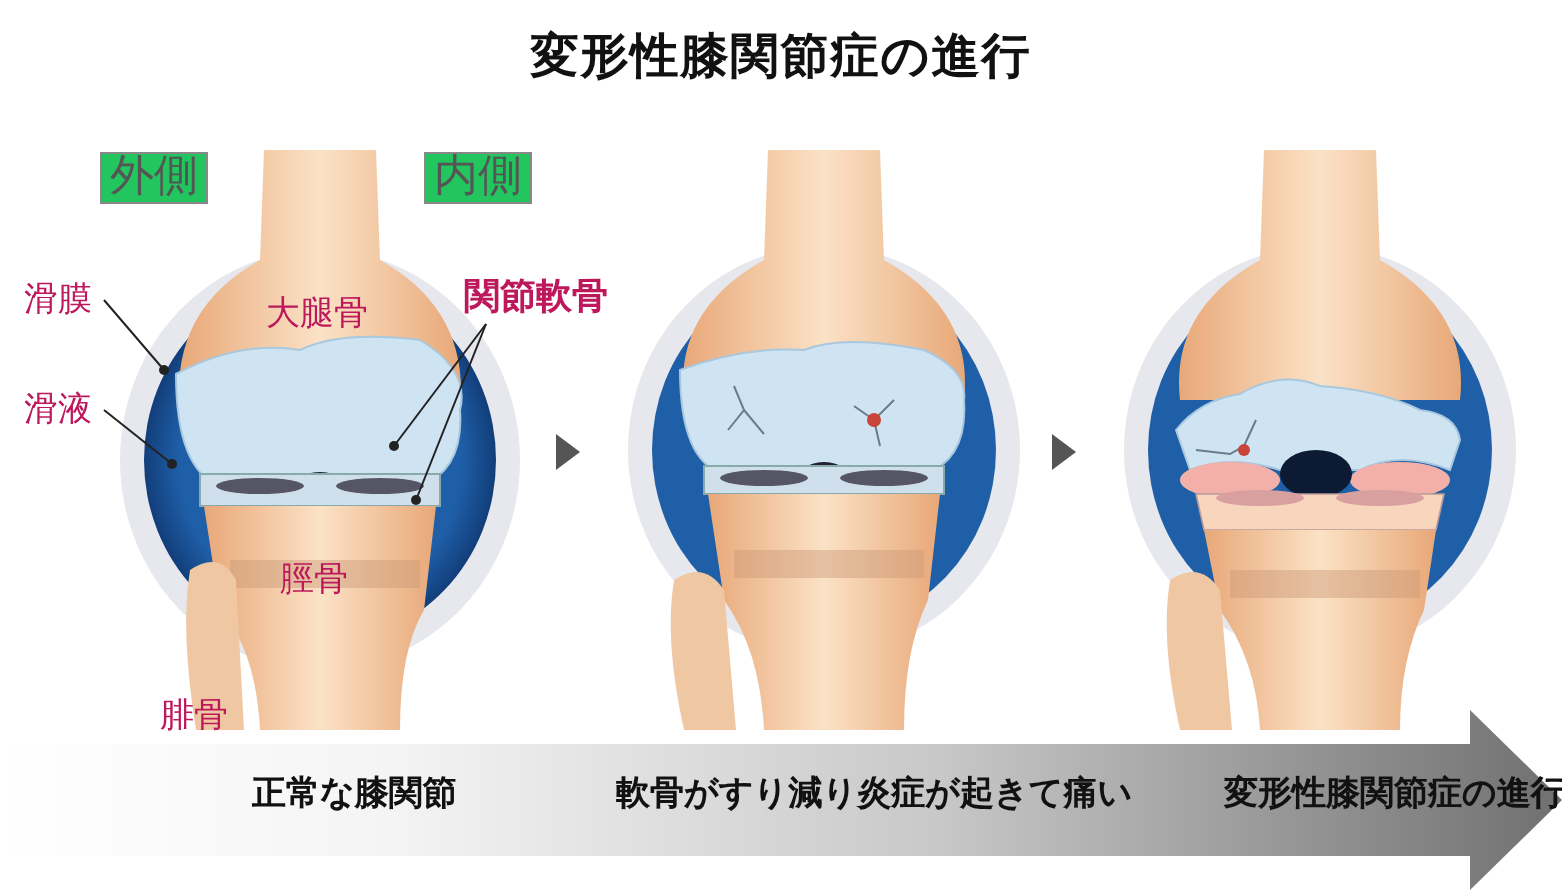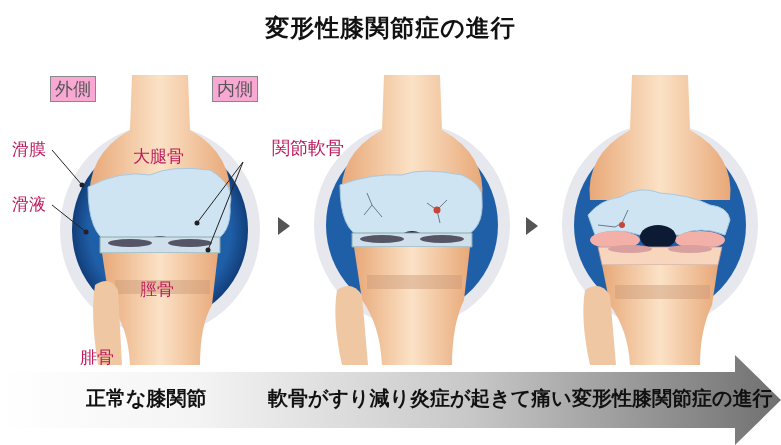--- a/index.html
+++ b/index.html
@@ -1,30 +1,30 @@
 <!DOCTYPE html>
 <html><head>
 <meta charset="utf-8">
 <style>
   html, body { margin:0; padding:0; background:#ffffff; }
   body { width:781px; height:445px; position:relative; overflow:hidden;
          font-family:"DejaVu Sans", "Liberation Sans", sans-serif; color:#111; }
   .title { position:absolute; left:0; width:781px; top:12px; text-align:center;
            font-size:24px; font-weight:bold; letter-spacing:1px; color:#111; }
-  .side-box { position:absolute; border:1.5px solid #888; background:#f9a8d4; color:#555;
-              font-size:18px; padding:1px 4px; line-height:22px; }
+  .side-box { position:absolute; border:1.5px solid #888; background:#22c55e; color:#555;
+              font-size:22px; padding:1px 4px; line-height:22px; }
   .label { position:absolute; font-size:17px; color:#be185d; white-space:nowrap; }
-  .label.bold { font-weight:normal; font-size:18px;margin-left:40px; }
+  .label.bold { font-weight:bold; font-size:18px; }
   .knee { position:absolute; }
   .stage-arrow { position:absolute; width:0; height:0;
                  border-top:9px solid transparent; border-bottom:9px solid transparent;
                  border-left:12px solid #555; }
   .progress-bar { position:absolute; left:0; top:355px; width:781px; height:90px; }
-  .stage-text { position:absolute; top:385px; font-size:20px; font-weight:bold; color:#111;
-                white-space:nowrap; }
+  .stage-text { position:absolute; top:385px; font-size:17px; font-weight:bold; color:#111;
+                white-space:nowrap;margin-left:40px; }
   .leader { position:absolute; left:0; top:0; }
 </style>
 </head>
 <body>
 
 <div class="title">変形性膝関節症の進行</div>
 
 <svg class="progress-bar" viewBox="0 0 781 90" width="781" height="90">
   <defs>
     <linearGradient id="arrowGrad" x1="0" x2="1" y1="0" y2="0">

